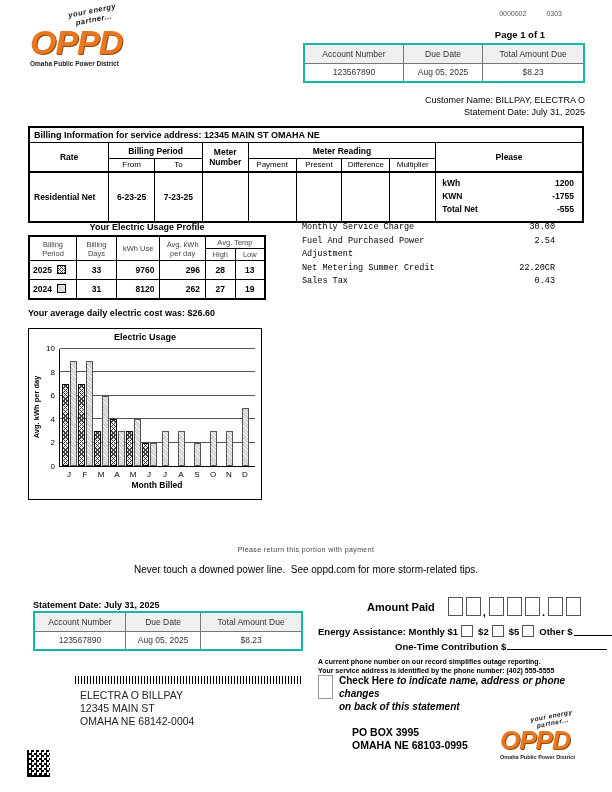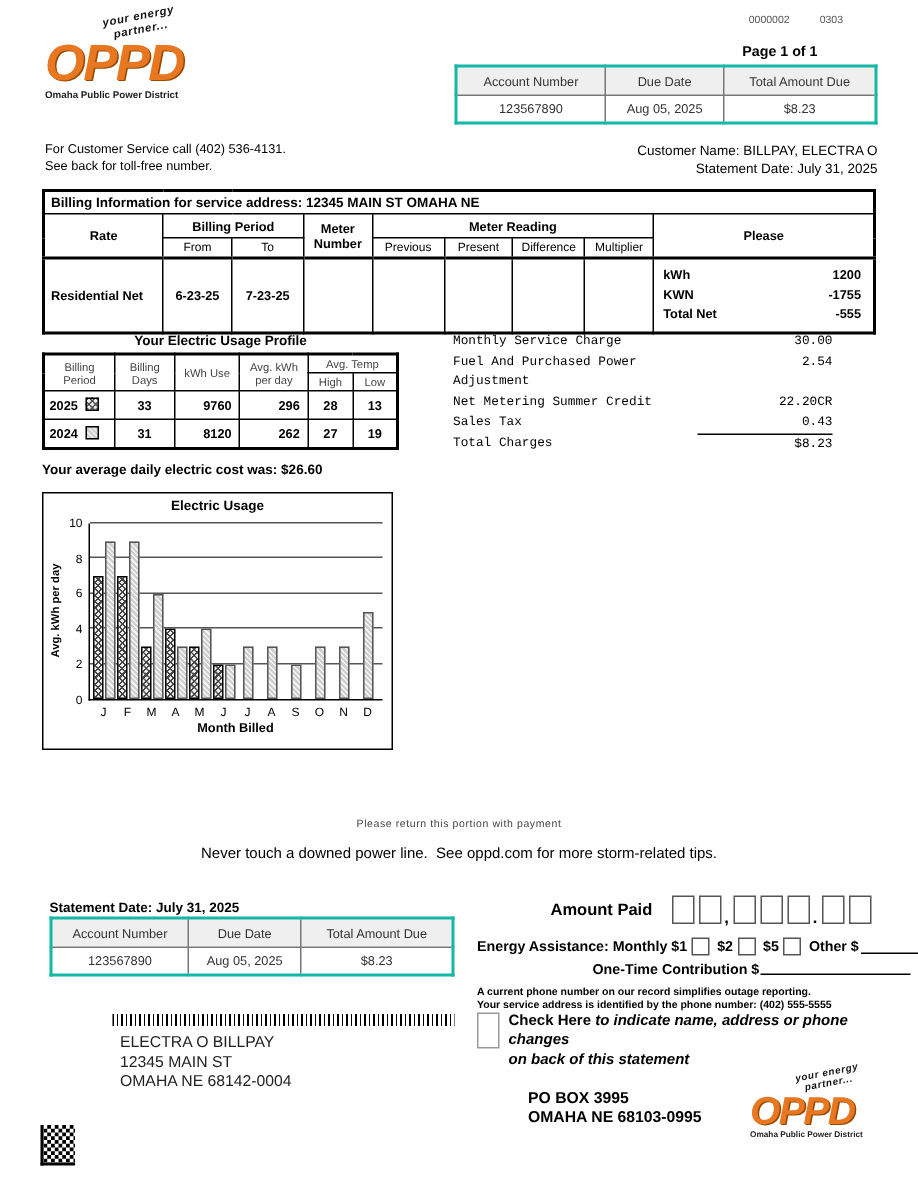--- a/index.html
+++ b/index.html
@@ -156,24 +156,20 @@
         <td>Total Amount Due</td>
       </tr>
       <tr class="val">
         <td>123567890</td>
         <td>Aug 05, 2025</td>
         <td>$8.23</td>
       </tr>
     </tbody>
   </table>
 
-  <div class="service-info">
-    <div>For Customer Service call (402) 536-4131.</div>
-    <div>See back for toll-free number.</div>
-  </div>
   <div class="customer-info">
     <div>
       <span>Customer Name:</span>
       <span>BILLPAY, ELECTRA O</span>
     </div>
     <div>
       <span>Statement Date:</span>
       <span>July 31, 2025</span>
     </div>
   </div>
@@ -197,21 +193,21 @@
       <tr class="h1">
         <td rowspan="2">Rate</td>
         <td colspan="2">Billing Period</td>
         <td rowspan="2">Meter Number</td>
         <td colspan="4">Meter Reading</td>
         <td rowspan="2">Please</td>
       </tr>
       <tr class="h2">
         <td>From</td>
         <td>To</td>
-        <td>Previous</td>
+        <td>Payment</td>
         <td>Present</td>
         <td>Difference</td>
         <td>Multiplier</td>
       </tr>
       <tr class="bi-data">
         <td class="rate-cell">Residential Net</td>
         <td class="c">6-23-25</td>
         <td class="c">7-23-25</td>
         <td></td>
         <td></td>
@@ -290,24 +286,20 @@
       <span class="amount">2.54</span>
     </div>
     <div class="charge-row">
       <span>Net Metering Summer Credit</span>
       <span class="amount">22.20CR</span>
     </div>
     <div class="charge-row">
       <span>Sales Tax</span>
       <span class="amount">0.43</span>
     </div>
-    <div class="charge-row total-row">
-      <span>Total Charges</span>
-      <span class="amount">$8.23</span>
-    </div>
   </div>
 
   <div class="chart-box">
     <div class="chart-title">Electric Usage</div>
     <div class="chart-ylabel">Avg. kWh per day</div>
     <div class="chart-yticks">
         <div class="ytick" style="bottom: calc(0% - 4px);">0</div>
         <div class="ytick" style="bottom: calc(20% - 4px);">2</div>
         <div class="ytick" style="bottom: calc(40% - 4px);">4</div>
         <div class="ytick" style="bottom: calc(60% - 4px);">6</div>

